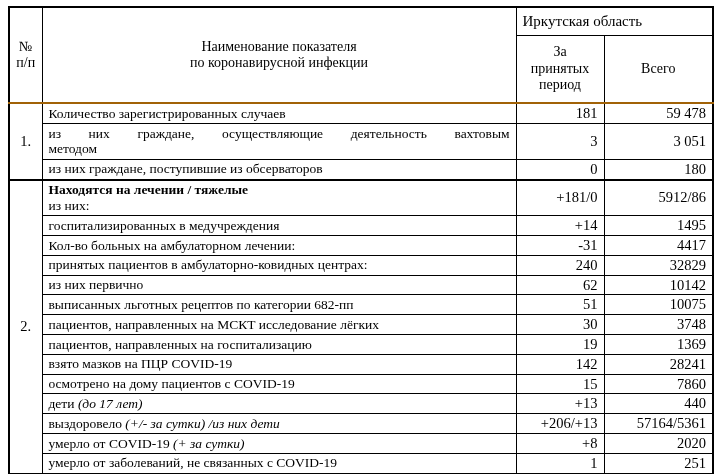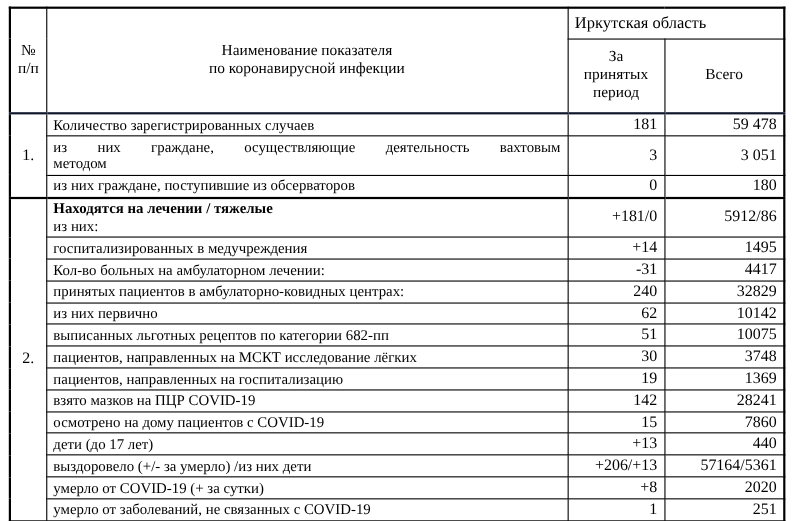--- a/index.html
+++ b/index.html
@@ -64,25 +64,25 @@
   }
   td.name { font-size: 13.5px; text-align: left; }
   td.val  { text-align: right; font-size: 14.5px; }
 
   .lbl { white-space: pre-line; }
   .lbl.justify {
     text-align: justify;
     text-align-last: justify;
   }
   .sub { font-weight: normal; }
-  .it { }
+  .it { font-style: italic; }
   td.b, .b { font-weight: bold; }
   tr.tall { height: 36px; }
   tr.sec-start td { border-top: 2px solid #000; margin-top: 44px; }
-  tr.first-data td { border-top: 2px solid #0f172a; }
+  tr.first-data td { border-top: 2px solid #a16207; }
 </style>
 </head>
 <body>
 
 <div class="page">
   <table class="report">
     <colgroup>
       <col class="c-num">
         <col class="c-name">
         <col class="c-per">
@@ -203,21 +203,21 @@
       </tr>
       <tr>
         <td class="name">
           <div class="lbl"><span>дети </span><span class="it">(до 17 лет)</span></div>
         </td>
         <td class="val">+13</td>
         <td class="val">440</td>
       </tr>
       <tr>
         <td class="name">
-          <div class="lbl"><span>выздоровело </span><span class="it">(+/- за умерло) /из них дети</span></div>
+          <div class="lbl"><span>выздоровело </span><span class="it">(+/- за сутки) /из них дети</span></div>
         </td>
         <td class="val">+206/+13</td>
         <td class="val">57164/5361</td>
       </tr>
       <tr>
         <td class="name">
           <div class="lbl"><span>умерло от COVID-19 </span><span class="it">(+ за сутки)</span></div>
         </td>
         <td class="val">+8</td>
         <td class="val">2020</td>

